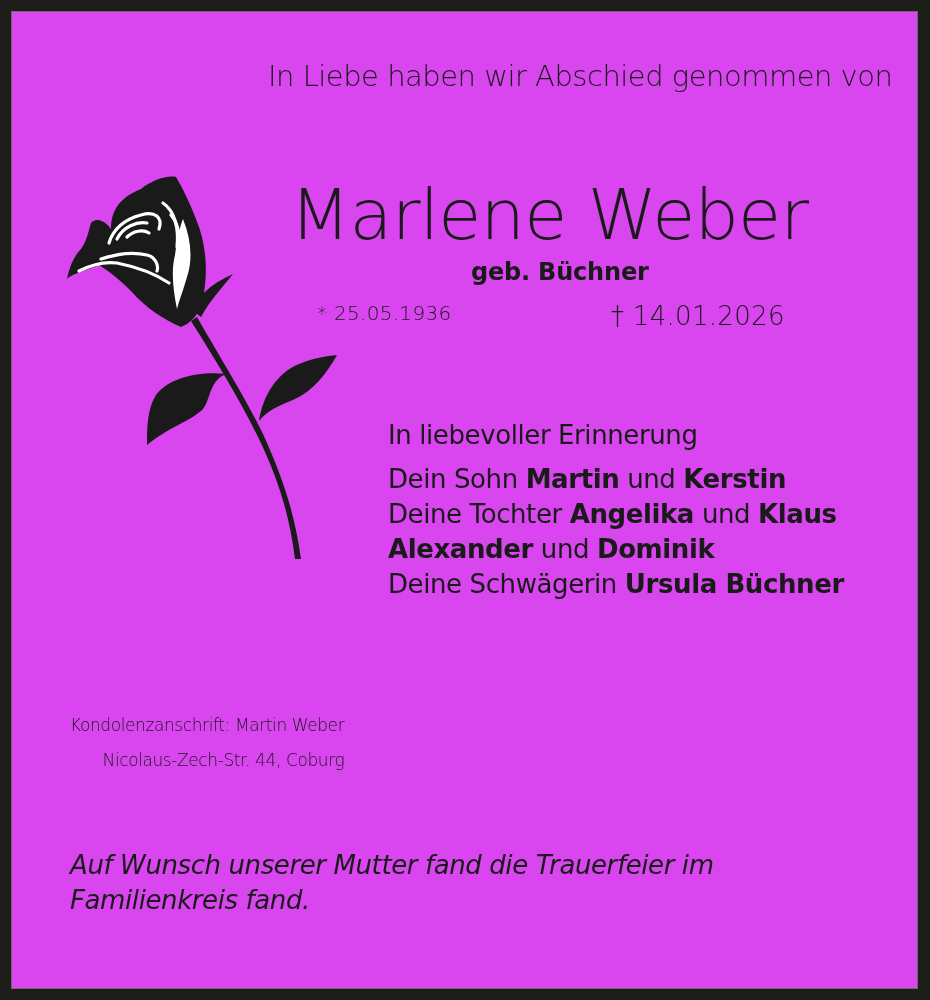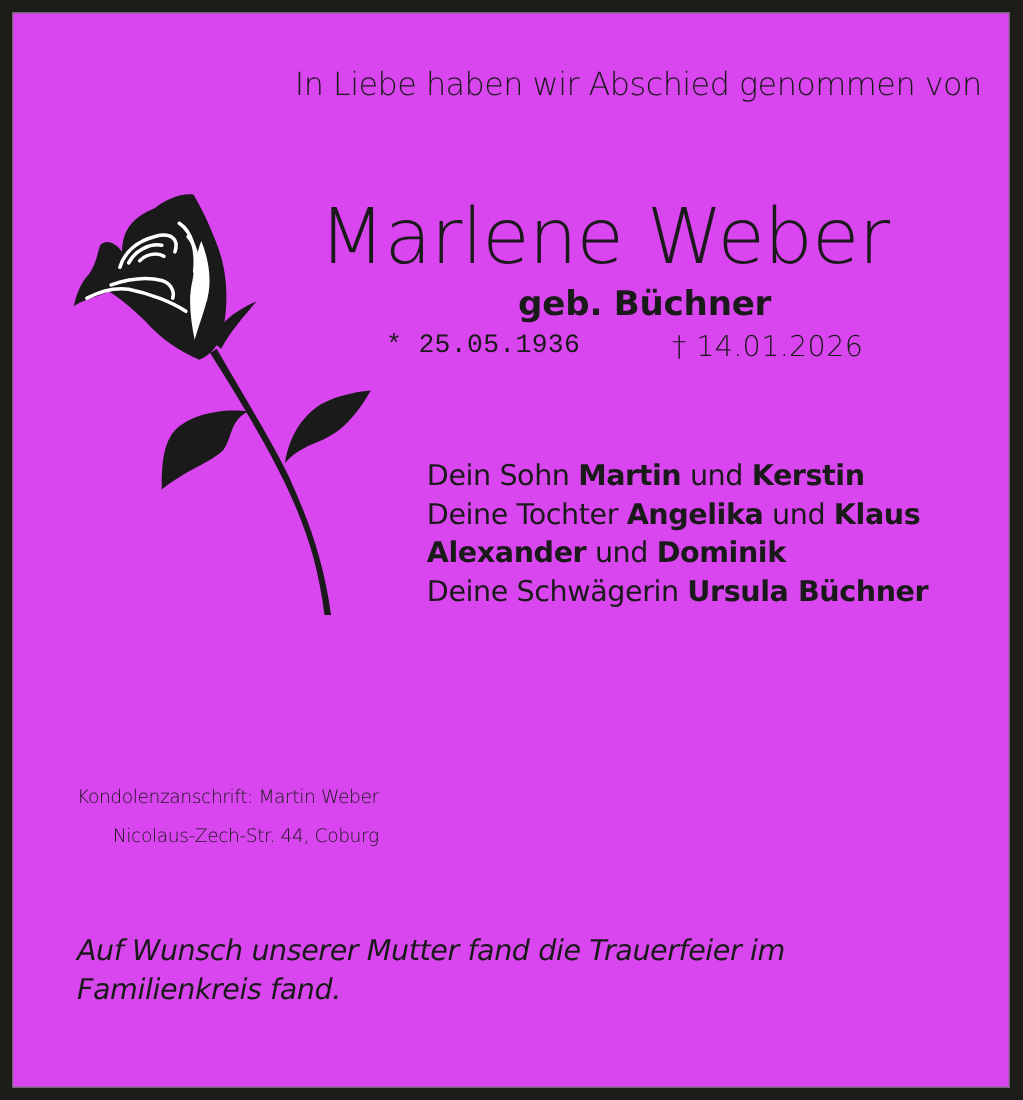--- a/index.html
+++ b/index.html
@@ -14,22 +14,22 @@
   .card {
     position: absolute;
     left: 11px; top: 11px;
     width: 907px; height: 978px;
     background: #d946ef;
     box-shadow: inset 0 0 0 1px #6a6a6a;
   }
   .t { position: absolute; white-space: nowrap; font-weight: 300; letter-spacing: -0.2px; }
   .intro { left: 257px; top: 48px; font-size: 29px; letter-spacing: -0.5px; }
   .name { left: 279px; top: 163px; font-size: 70px; font-weight: 300; letter-spacing: -0.8px; text-align: center; }
-  .maiden { left: 460px; top: 247px; font-size: 31px; font-weight: 700; }
-  .born { left: 340px; top: 290px; font-size: 24px; letter-spacing: 0.3px; font-family: Liberation Mono, monospace; }
+  .maiden { left: 460px; top: 247px; font-size: 24px; font-weight: 700; }
+  .born { left: 306px; top: 290px; font-size: 20px; letter-spacing: 0.3px; }
   .died { left: 600px; top: 290px; font-size: 26px; letter-spacing: 0.3px; }
   .family { position: absolute; left: 377px; top: 405px; font-size: 26px; letter-spacing: -0.4px; }
   .family .line { white-space: nowrap; height: 35px; line-height: 35px; }
   .family .memory { height: 46px; line-height: 38px; }
   .family b { font-weight: 700; }
   .address { position: absolute; left: 59px; top: 697px; font-size: 17px; line-height: 35px; letter-spacing: -0.4px; text-align: right; }
   .note { position: absolute; left: 59px; top: 837px; font-size: 26px; line-height: 35px; letter-spacing: -0.4px; font-style: italic; }
   .rose { position: absolute; left: 40px; top: 148px; width: 290px; height: 400px; }
 </style>
 </head>
@@ -66,20 +66,21 @@
       <path d="M132 60 C 140 80, 142 100, 136 118 C 132 132, 128 142, 126 150 C 122 130, 120 112, 124 96 C 126 82, 128 70, 132 60 Z"></path>
     </g>
   </svg>
 
   <div class="t name">Marlene Weber</div>
   <div class="t maiden">geb. Büchner</div>
   <div class="t born">* 25.05.1936</div>
   <div class="t died">† 14.01.2026</div>
 
   <div class="family">
+    <div class="line memory">In liebevoller Erinnerung</div>
     <div class="line"><span>Dein Sohn </span><b>Martin</b><span> und </span><b>Kerstin</b></div>
     <div class="line"><span>Deine Tochter </span><b>Angelika</b><span> und </span><b>Klaus</b></div>
     <div class="line"><span></span><b>Alexander</b><span> und </span><b>Dominik</b></div>
     <div class="line"><span>Deine Schwägerin </span><b>Ursula Büchner</b><span></span><b></b></div>
   </div>
 
   <div class="address t">
     <div>Kondolenzanschrift: Martin Weber</div>
     <div>Nicolaus-Zech-Str. 44, Coburg</div>
   </div>

